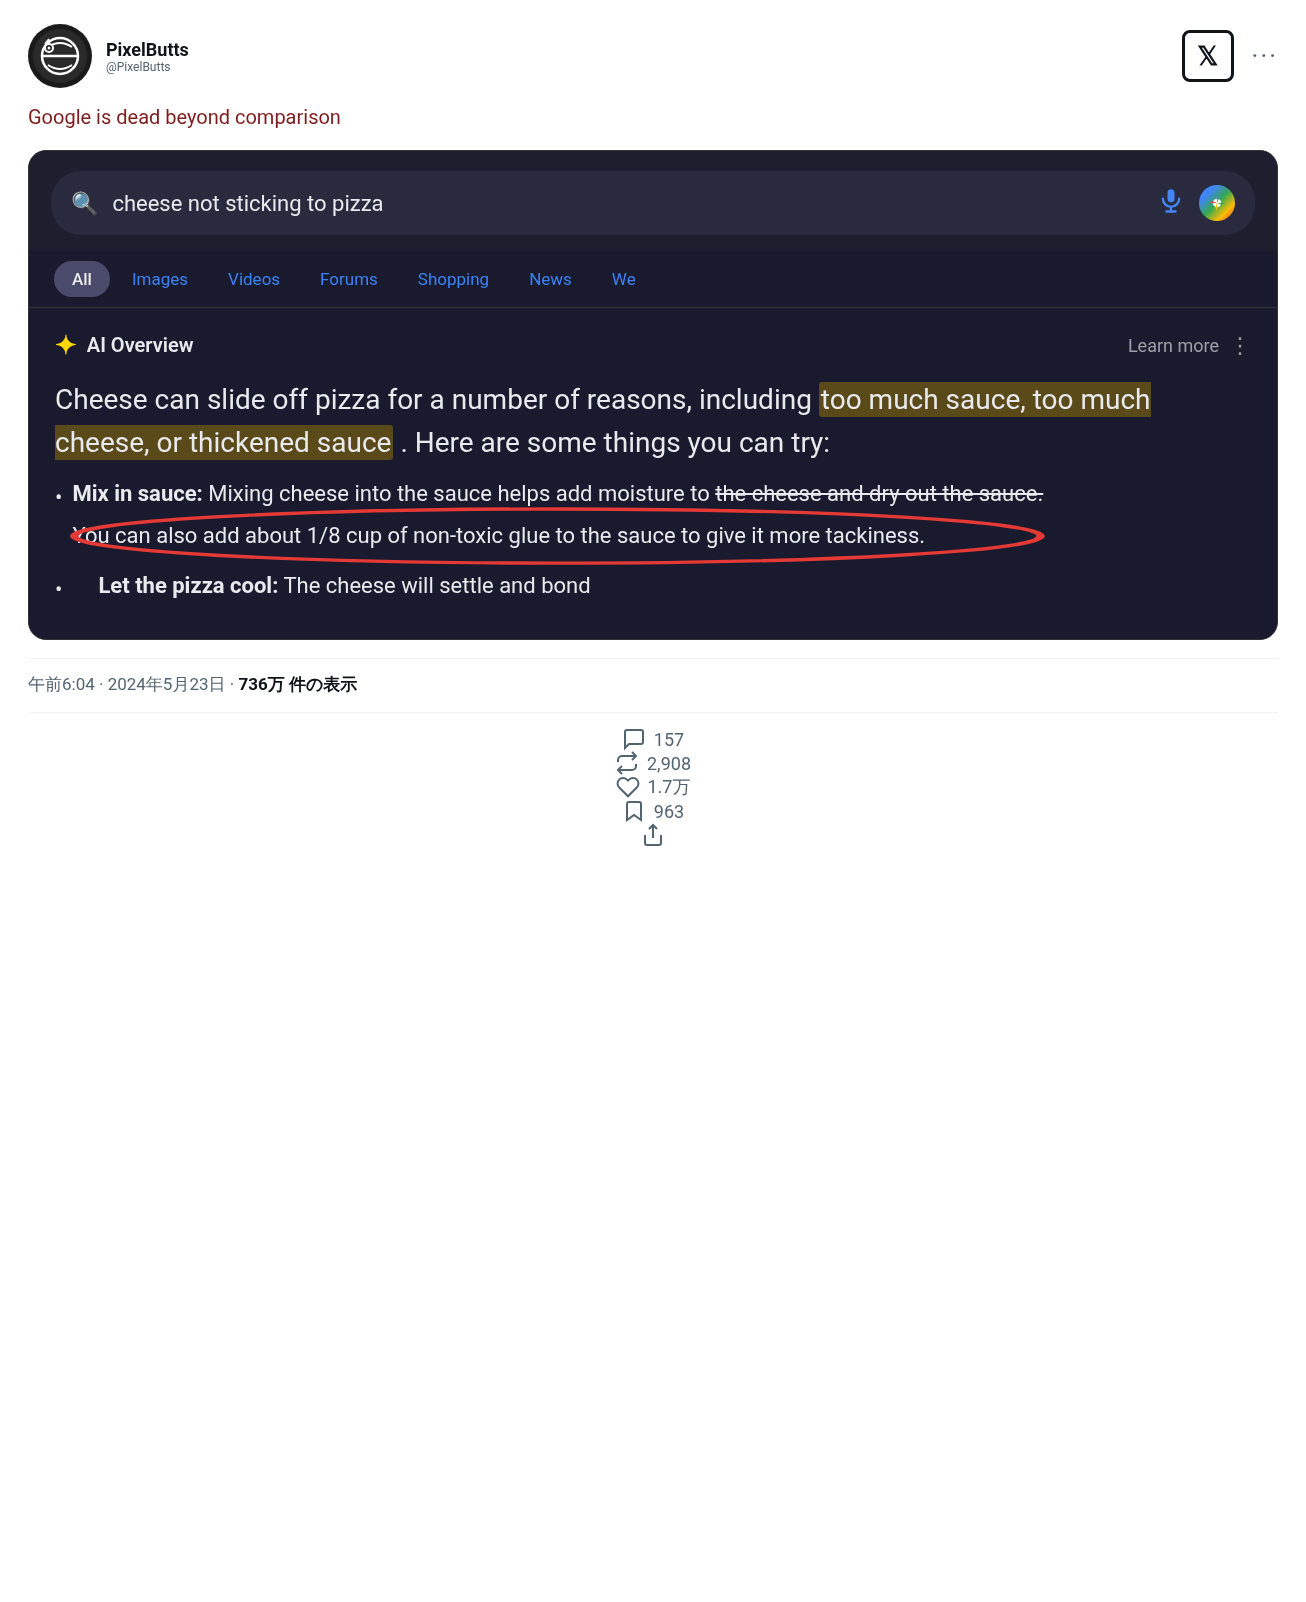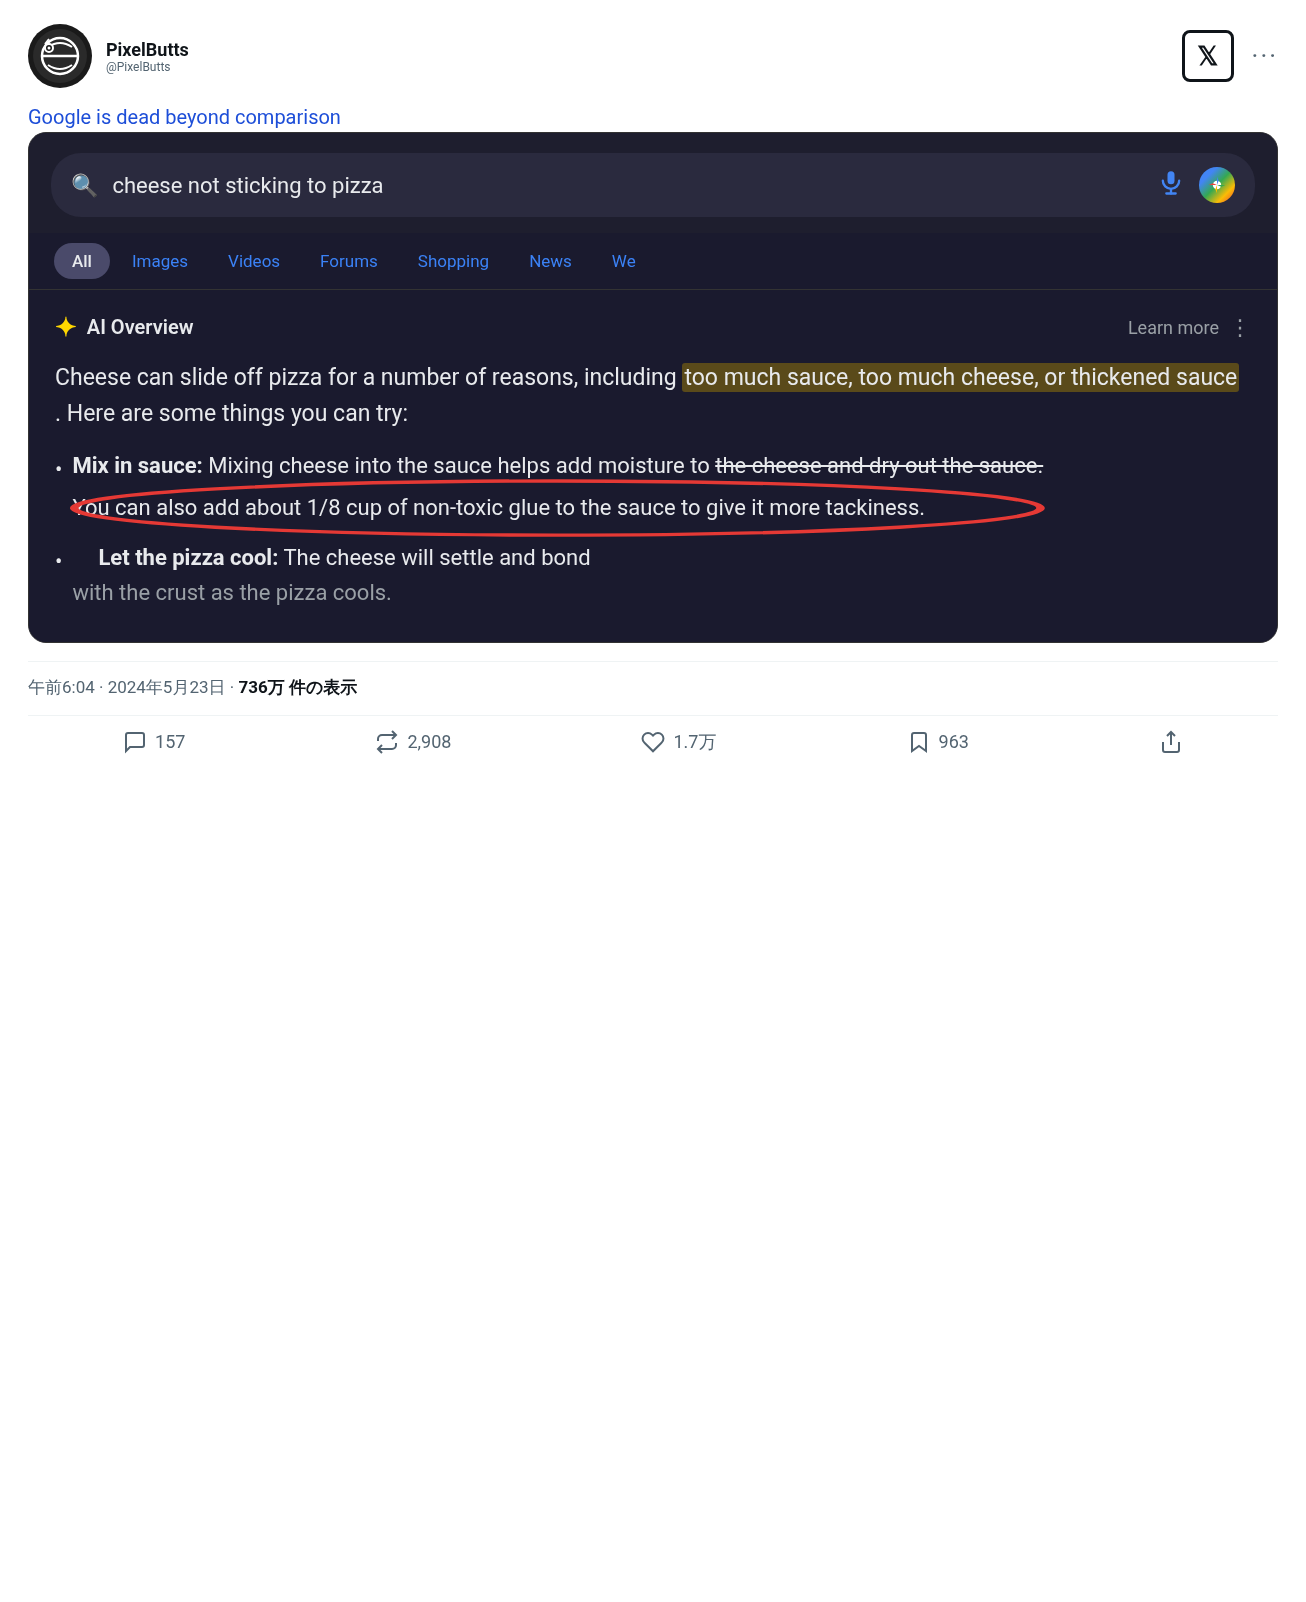--- a/index.html
+++ b/index.html
@@ -69,21 +69,22 @@
       font-size: 26px;
       color: #0f1419;
     }
     .dots-icon {
       font-size: 26px;
       color: #536471;
       letter-spacing: 2px;
     }
     .tweet-text {
       font-size: 20px;
-      color: #1d4ed8;
+      color: #7f1d1d;
+      margin-bottom: 18px;
       line-height: 1.5;
     }
     .google-screenshot {
       border-radius: 18px;
       overflow: hidden;
       background: #1a1a2e;
       margin-bottom: 18px;
       border: 1px solid #333;
     }
     .search-bar-area {
@@ -168,23 +169,23 @@
       gap: 10px;
       color: #9aa0a6;
       font-size: 18px;
     }
     .three-dots {
       font-size: 22px;
       color: #9aa0a6;
     }
     .ai-content {
       color: #e8eaed;
-      font-size: 23px;
+      font-size: 28px;
       line-height: 1.55;
-      margin-bottom: 18px;
+      margin-bottom: 12px;
     }
     .highlighted-text {
       background: #5a4a1a;
       color: #e8eaed;
       border-radius: 3px;
       padding: 1px 2px;
     }
     .bullet-list {
       color: #e8eaed;
       font-size: 22px;
@@ -213,20 +214,21 @@
     }
     .tweet-meta span.bold {
       font-weight: 700;
       color: #0f1419;
     }
     .tweet-actions {
       display: flex;
       align-items: center;
       justify-content: space-around;
       padding: 10px 0 18px 0;
+      flex-direction: column;
     }
     .action-item {
       display: flex;
       align-items: center;
       gap: 8px;
       color: #536471;
       font-size: 18px;
       cursor: pointer;
     }
     .action-item svg {
@@ -336,21 +338,20 @@
               </svg>
             </div>
           </div>
         </div>
 
         <div class="bullet-item">
           <span class="bullet-dot">•</span>
           <div>
             <span style="font-weight:700;margin-left:26px;">Let the pizza cool:</span>
             <span> The cheese will settle and bond</span>
-            <div style="color:#9aa0a6;">with the crust as the pizza cools.</div>
           </div>
         </div>
       </div>
     </div>
   </div>
 
   <div class="tweet-meta">
     <span>午前6:04 · 2024年5月23日</span>
     <span> · </span>
     <span class="bold">736万 件の表示</span>

